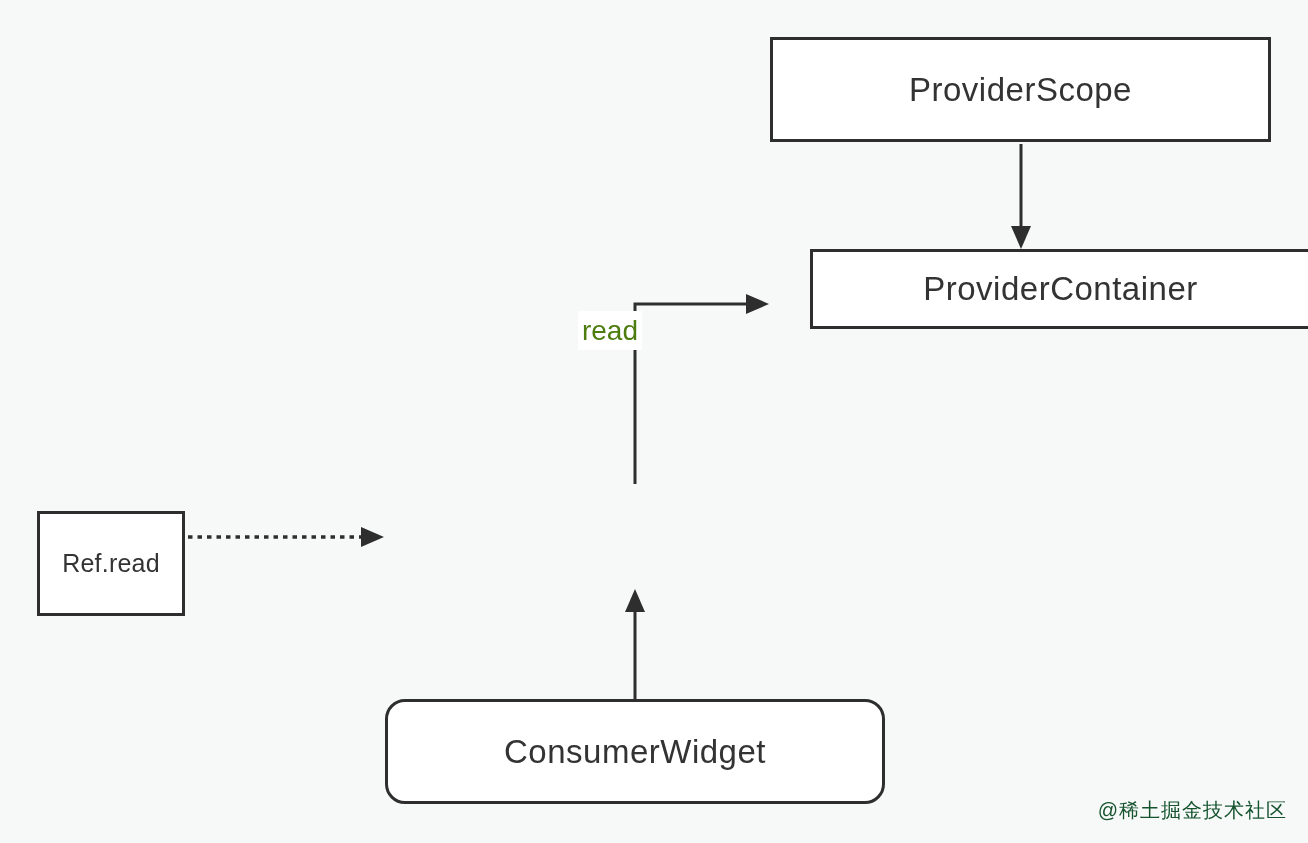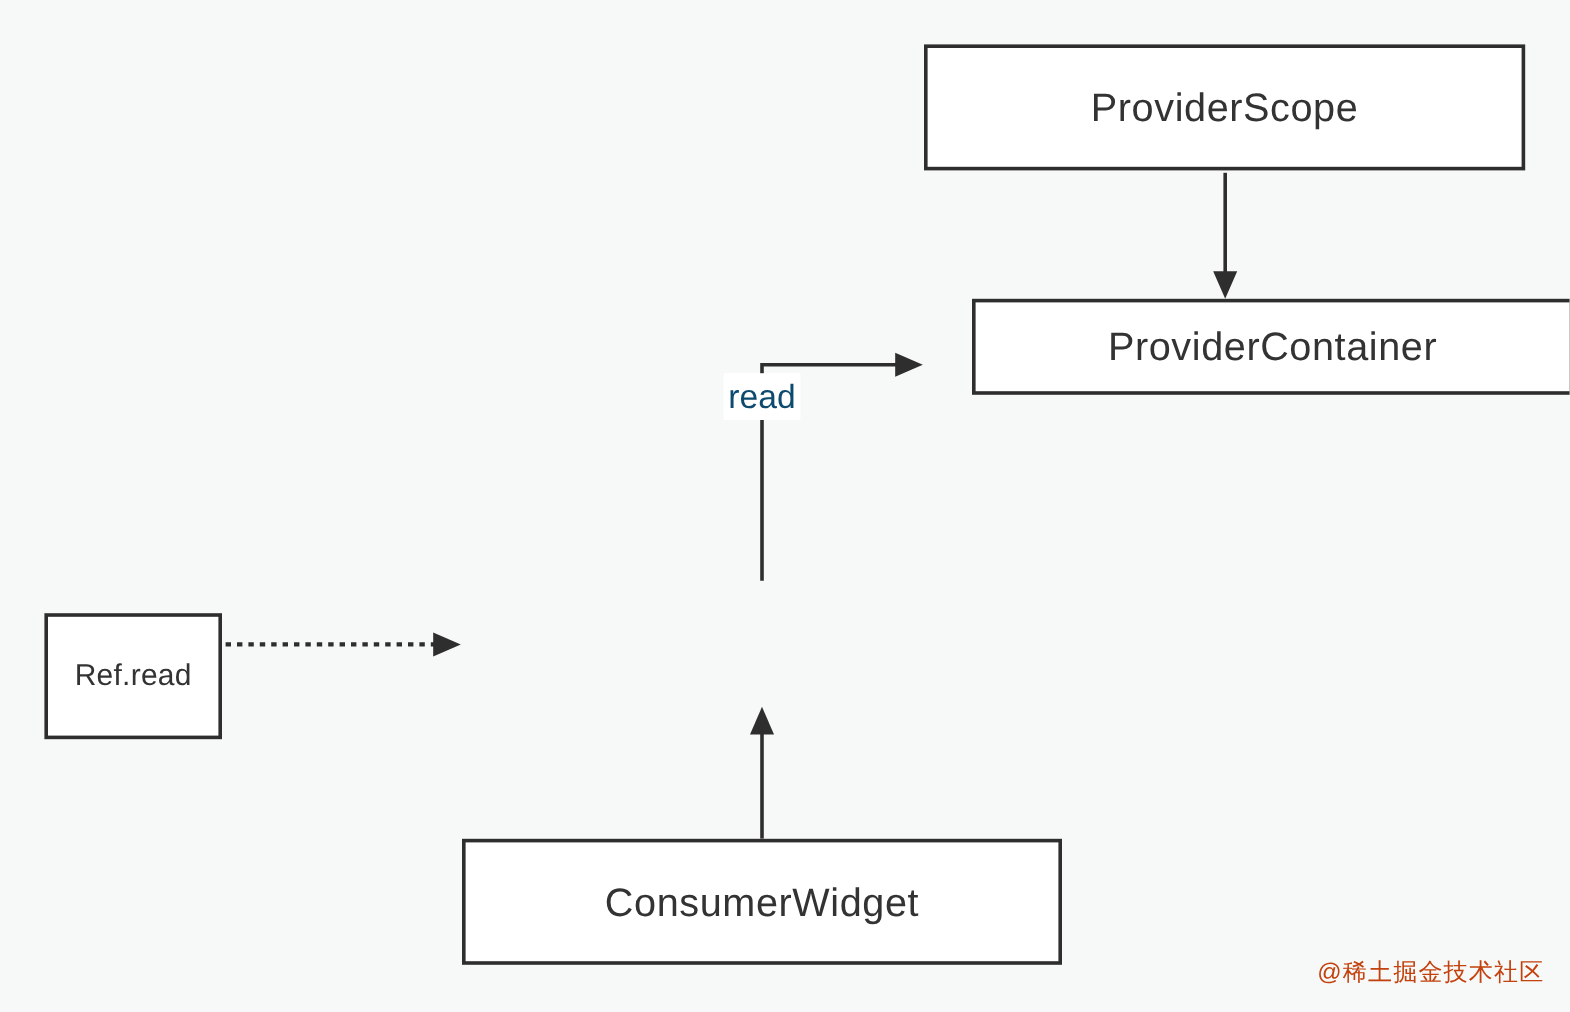--- a/index.html
+++ b/index.html
@@ -35,40 +35,40 @@
     display: flex;
     align-items: center;
     justify-content: center;
     color: #333333;
     font-size: 33px;
     letter-spacing: 0.5px;
   }
   .node-provider-scope      { left: 770px; top: 37px;  width: 501px; height: 105px; }
   .node-provider-container  { left: 810px; top: 249px; width: 501px; height: 80px; }
   .node-consumer-stateful   { left: 385px; top: 484px; width: 500px; height: 104px; }
-  .node-consumer-widget     { left: 385px; top: 699px; width: 500px; height: 105px; }
+  .node-consumer-widget     { left: 385px; top: 699px; width: 500px; height: 105px; border-radius: 20px; }
   .node-ref-read            { left: 37px;  top: 483px; width: 148px; height: 105px; font-size: 25px; letter-spacing: 0.2px; margin-top: 28px; }
   .edge-label {
     position: absolute;
-    left: 603px;
+    left: 578px;
     top: 311px;
     width: 64px;
     height: 39px;
     background: #ffffff;
-    color: #0c4a6e;
+    color: #4d7c0f;
     font-size: 28px;
     display: flex;
     align-items: center;
     justify-content: center;
   }
   .watermark {
     position: absolute;
     right: 21px;
     top: 797px;
-    color: #c2410c;
+    color: #14532d;
     font-size: 20px;
     letter-spacing: 1px;
   }
 </style>
 </head>
 <body>
 
 <div class="canvas">
 
   <svg class="arrows" width="1308" height="843" viewBox="0 0 1308 843" xmlns="http://www.w3.org/2000/svg" aria-hidden="true">

